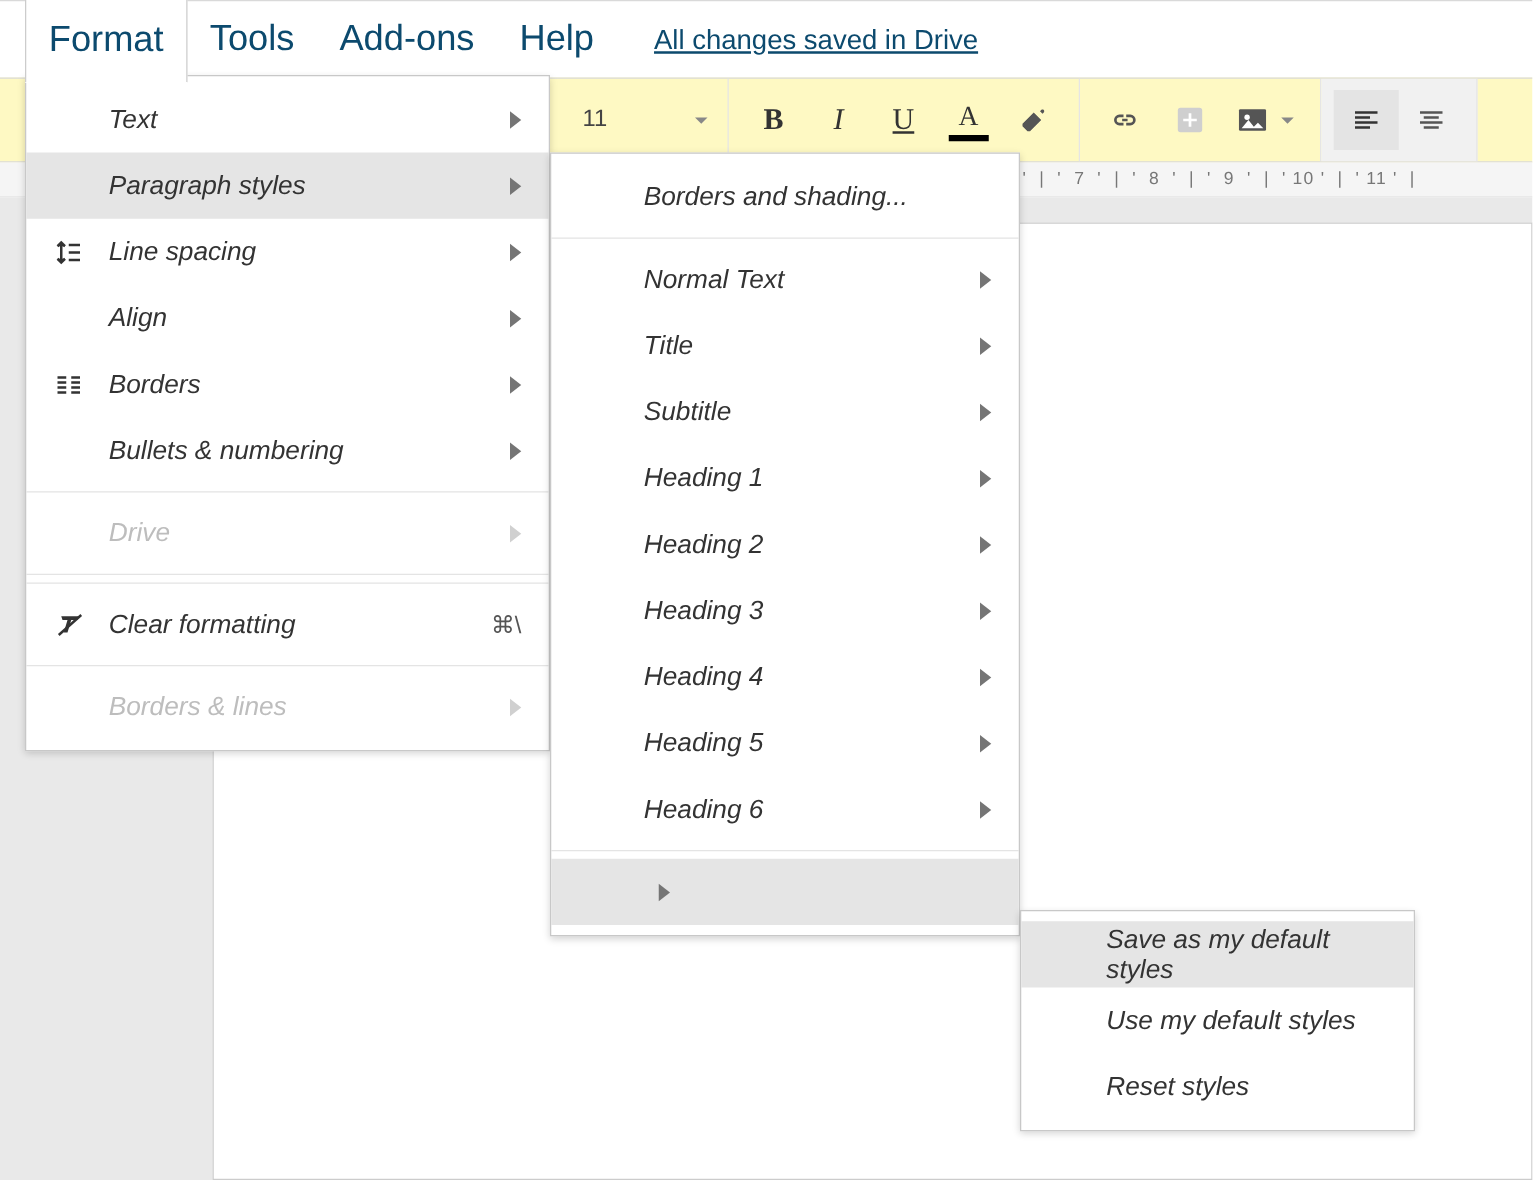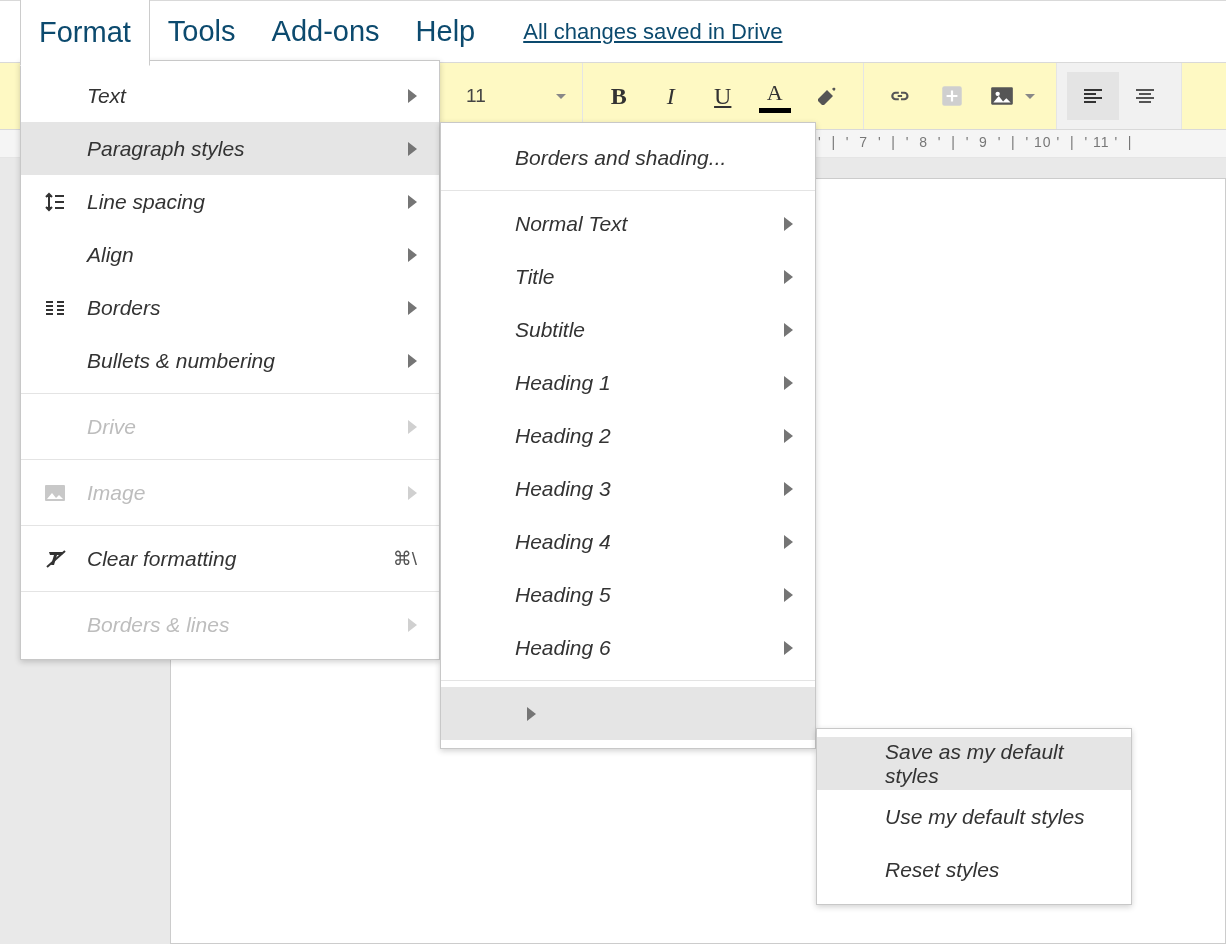--- a/index.html
+++ b/index.html
@@ -316,30 +316,20 @@
       <span class="mi-label">Bullets &amp; numbering</span>
       <span class="mi-arrow"></span>
   </div>
   <div class="menu-sep"></div>
   <div class="menu-item disabled">
     <span class="mi-icon"></span>
       <span class="mi-label">Drive</span>
       <span class="mi-arrow"></span>
   </div>
   <div class="menu-sep"></div>
-  <div class="menu-item disabled">
-    <span class="mi-icon">
-        <svg width="24" height="24" viewBox="0 0 24 24">
-          <rect x="2" y="4" width="20" height="16" rx="1" fill="#c8c8c8"></rect>
-          <polygon points="4,18 9,12 13,17 16,14 20,18" fill="#fff"></polygon>
-        </svg>
-      </span>
-    <span class="mi-label">Image</span>
-      <span class="mi-arrow"></span>
-  </div>
   <div class="menu-sep"></div>
   <div class="menu-item">
     <span class="mi-icon">
         <svg width="24" height="24" viewBox="0 0 24 24">
           <path d="M6 5h14l-1 3h-5l-3 10h-3l3-10H7L6 5z" fill="#333"></path>
           <line x1="4" y1="20" x2="22" y2="4" stroke="#333" stroke-width="2"></line>
         </svg>
       </span>
     <span class="mi-label">Clear formatting</span>
     <span class="mi-accel">⌘\</span>

